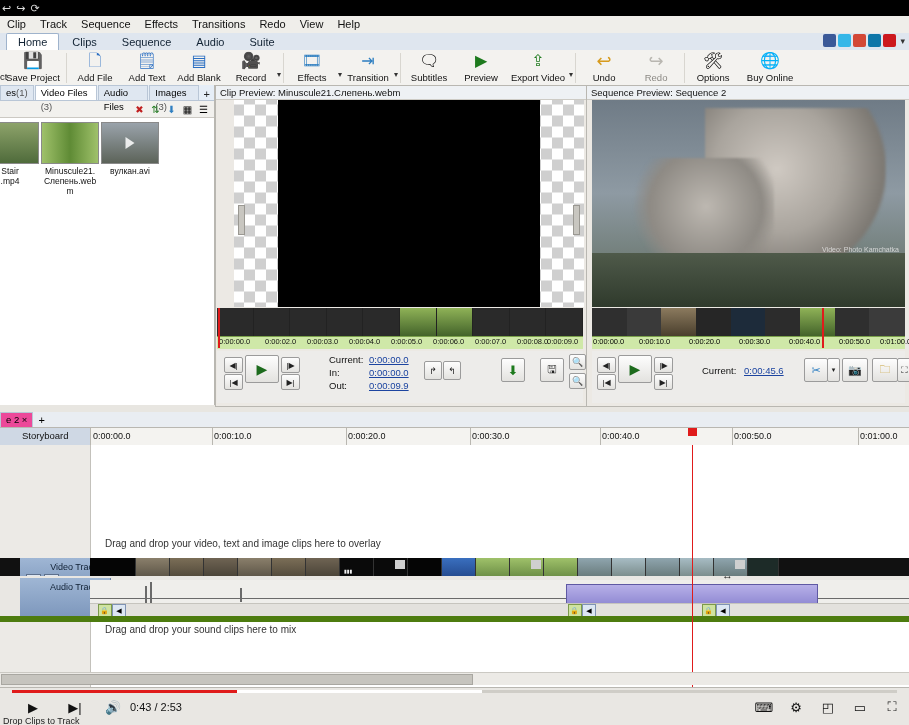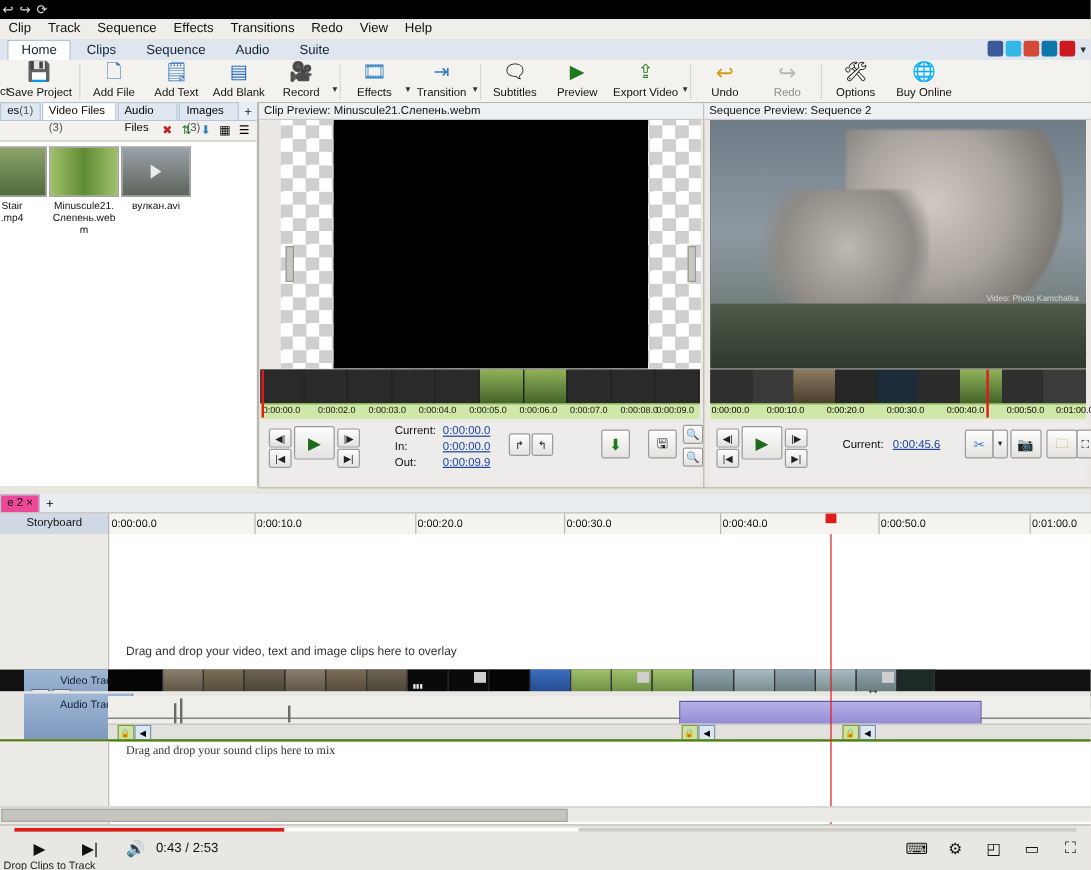--- a/index.html
+++ b/index.html
@@ -508,21 +508,21 @@
           <span style="position:absolute;left:8px;top:0;width:12px;height:11px;background:#cfe3a0;border:1px solid #7c9a4a;font-size:7px;display:flex;align-items:center;justify-content:center;">🔒</span>
           <span style="position:absolute;left:22px;top:0;width:12px;height:11px;background:#dde7f3;border:1px solid #7f93b3;font-size:7px;display:flex;align-items:center;justify-content:center;">◀</span>
           <span style="position:absolute;left:478px;top:0;width:12px;height:11px;background:#cfe3a0;border:1px solid #7c9a4a;font-size:7px;display:flex;align-items:center;justify-content:center;">🔒</span>
           <span style="position:absolute;left:492px;top:0;width:12px;height:11px;background:#dde7f3;border:1px solid #7f93b3;font-size:7px;display:flex;align-items:center;justify-content:center;">◀</span>
           <span style="position:absolute;left:612px;top:0;width:12px;height:11px;background:#cfe3a0;border:1px solid #7c9a4a;font-size:7px;display:flex;align-items:center;justify-content:center;">🔒</span>
           <span style="position:absolute;left:626px;top:0;width:12px;height:11px;background:#dde7f3;border:1px solid #7f93b3;font-size:7px;display:flex;align-items:center;justify-content:center;">◀</span>
         </div>
       </div>
     </div>
 
-    <div style="position:absolute;left:0;top:188px;width:909px;height:72px;background:#fff;border-top:2px solid #4d7c0f;font-family:Liberation Serif, serif;">
+    <div style="position:absolute;left:0;top:188px;width:909px;height:72px;background:#fff;border-top:6px solid #4d7c0f;">
       <div style="position:absolute;left:0;top:0;width:90px;height:100%;background:#eceae6;border-right:1px solid #c3c1bb;"></div>
       <div class="dropaudio" style="top:2px">Drag and drop your sound clips here to mix</div>
     </div>
 
     <div class="redline" style="left:692px;"></div>
     <div style="position:absolute;left:688px;top:0;width:9px;height:8px;background:#e01b1b;"></div>
     <div style="position:absolute;left:722px;top:141px;font-size:11px;color:#111;">↔</div>
   </div>
 
   <div class="hsbar">

